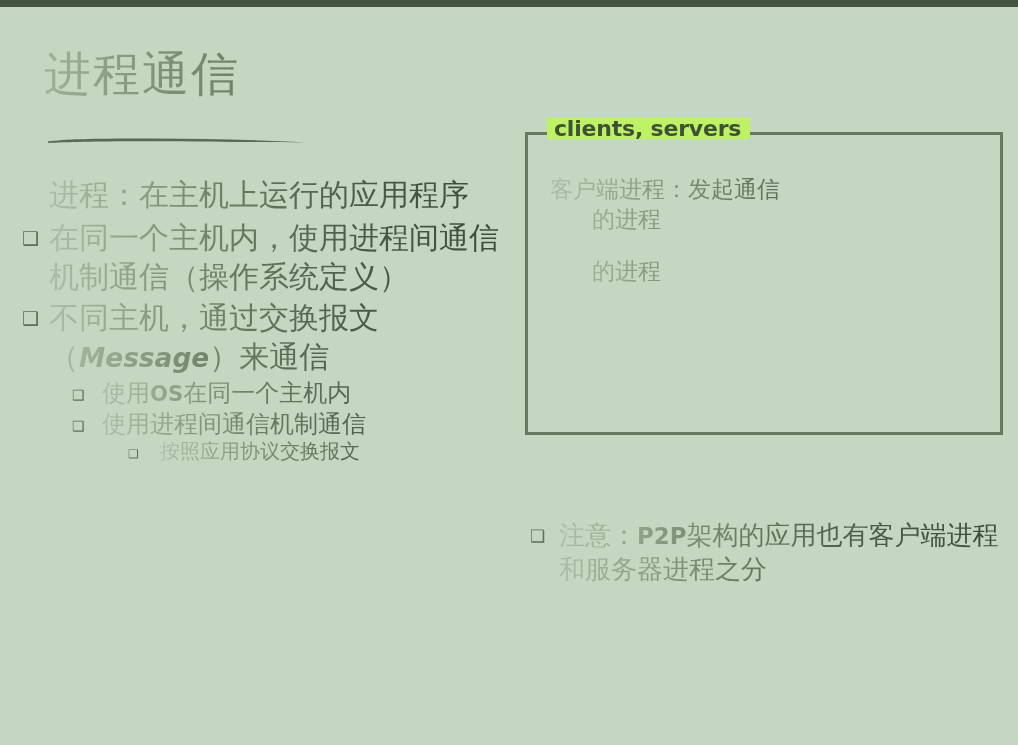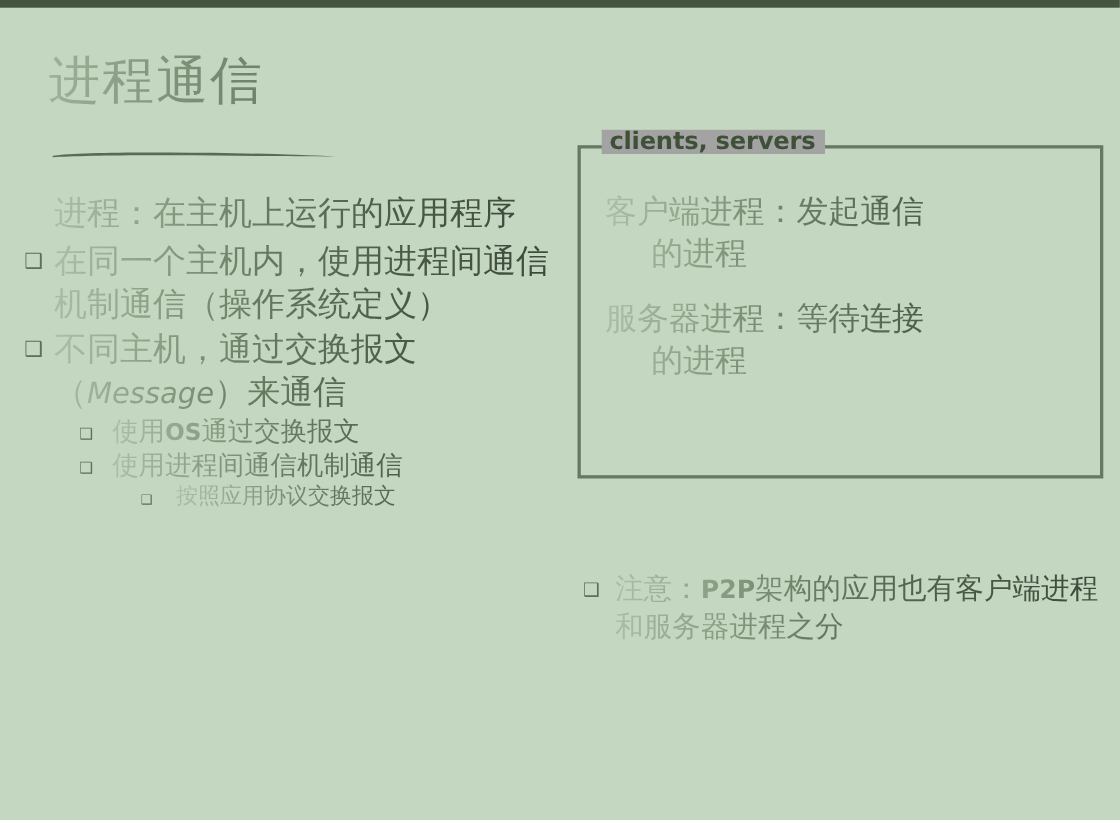--- a/index.html
+++ b/index.html
@@ -131,57 +131,57 @@
   }
 
   .lat {
     font-family: "DejaVu Sans", "Liberation Sans", sans-serif;
     font-weight: bold;
     font-size: 0.88em;
     text-align: right;
   }
   .lat-i {
     font-family: "DejaVu Sans", "Liberation Sans", sans-serif;
-    font-weight: normal;
+    font-weight: bold;
     font-style: italic;
     font-size: 0.88em;
   }
 
   
   #group-box {
     position: absolute;
     left: 525px;
     top: 125px;
     width: 478px;
     height: 303px;
     border: 3px solid #667a62;
     box-sizing: border-box;
   }
   #group-label {
     position: absolute;
     left: 547px;
     top: 111px;
     padding: 0 9px 0 7px;
-    background: #a3a3a3;
+    background: #bef264;
     font-family: "DejaVu Sans", "Liberation Sans", sans-serif;
     font-weight: bold;
     font-size: 22px;
     letter-spacing: -0.2px;
     color: #3f5039;
     line-height: 1;
     z-index: 3;
   }
   #box-content {
     position: absolute;
     left: 550px;
     top: 168px;
     width: 440px;
   }
   .boxline {
-    font-size: 29px;
+    font-size: 23px;
     line-height: 1.30;
     margin-bottom: 22px;
     padding-left: 0px;
   }
   .boxline .cont {
     display: block;
     padding-left: 42px;
   }
 
   
@@ -220,21 +220,21 @@
       <span class="btext grad">在同一个主机内，使用进程间通信机制通信（操作系统定义）</span>
     </div>
 
     <div class="bullet-row lvl1">
       <span class="marker">❑</span>
       <span class="btext grad"><span>不同主机，通过交换报文（</span><span class="lat-i">Message</span><span>）来通信</span></span>
     </div>
 
     <div class="bullet-row lvl2">
       <span class="marker">❑</span>
-      <span class="btext grad"><span>使用</span><span class="lat">OS</span><span>通过交换报文</span></span>
+      <span class="btext grad"><span>使用</span><span class="lat">OS</span><span>在同一个主机内</span></span>
     </div>
 
     <div class="bullet-row lvl2">
       <span class="marker">❑</span>
       <span class="btext grad">使用进程间通信机制通信</span>
     </div>
 
     <div class="bullet-row lvl3">
       <span class="marker">❑</span>
       <span class="btext grad">按照应用协议交换报文</span>
@@ -243,21 +243,20 @@
 
   <div id="group-box"></div>
   <div id="group-label">clients, servers</div>
 
   <div id="box-content">
     <div class="boxline grad">
       <span>客户端进程：发起通信</span>
       <span class="cont">的进程</span>
     </div>
     <div class="boxline grad">
-      <span>服务器进程：等待连接</span>
       <span class="cont">的进程</span>
     </div>
   </div>
 
   <div id="right-note">
     <div class="bullet-row lvl1">
       <span class="marker">❑</span>
       <span class="btext grad"><span>注意：</span><span class="lat">P2P</span><span>架构的应用也有客户端进程和服务器进程之分</span></span>
     </div>
   </div>

